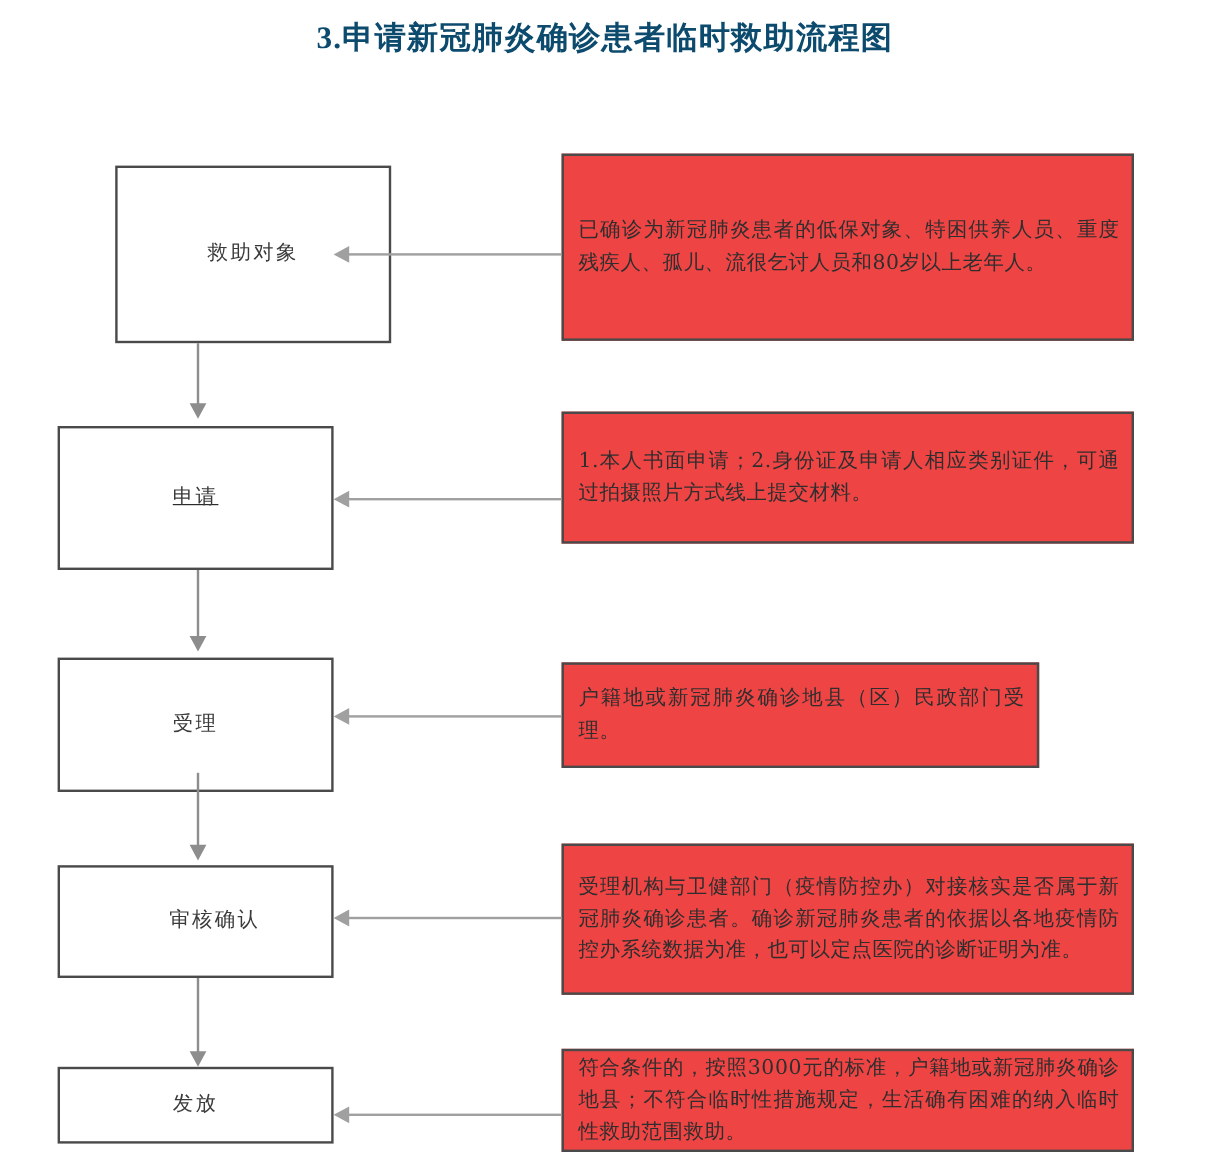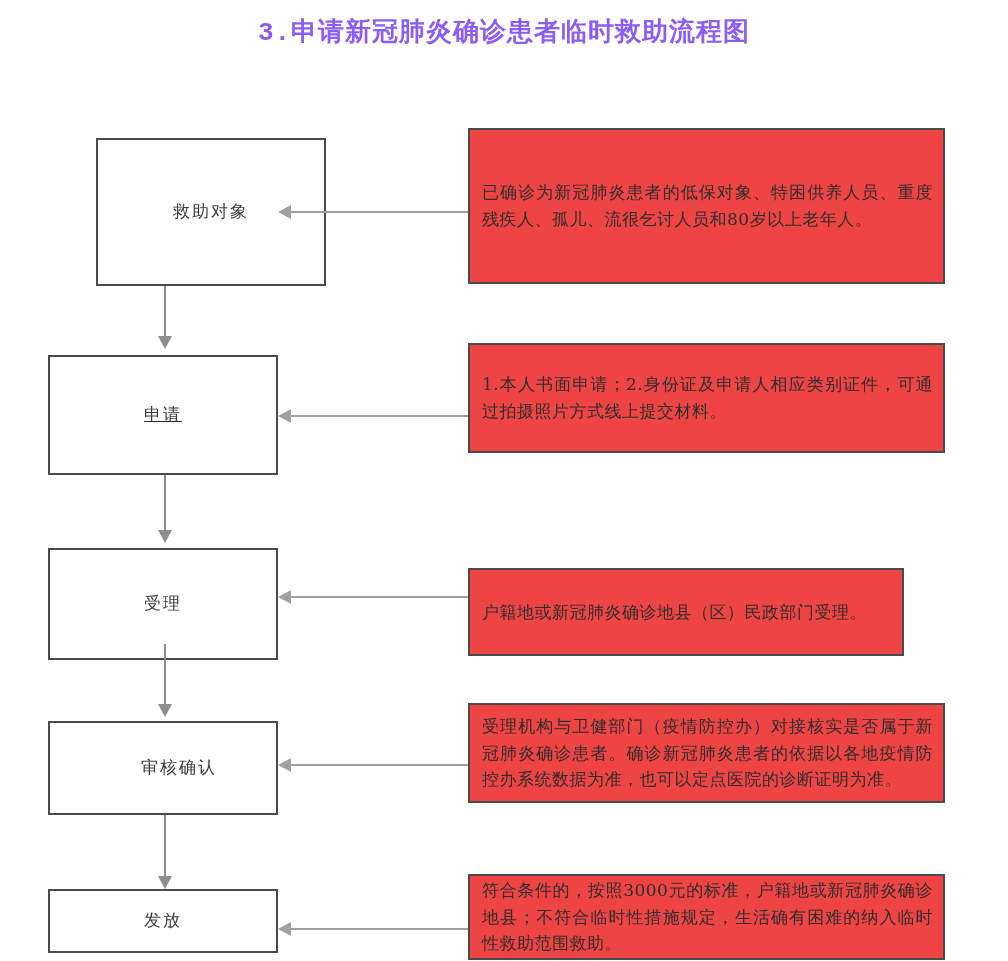--- a/index.html
+++ b/index.html
@@ -15,25 +15,25 @@
     color: #2b2b2b;
     overflow: hidden;
   }
 
   #chart-title {
     position: absolute;
     left: 0;
     top: 14px;
     width: 1008px;
     text-align: center;
-    font-family: Liberation Mono, monospace;
+    font-family: Liberation Serif, serif;
     font-size: 26px;
     font-weight: 600;
     letter-spacing: 1px;
-    color: #8b5cf6;
+    color: #0c4a6e;
     white-space: nowrap;
   }
 
   .node-box {
     position: absolute;
     box-sizing: border-box;
     border: 2px solid #4a4a4a;
     background: #ffffff;
     display: flex;
     align-items: center;
@@ -126,35 +126,35 @@
 <div class="h-connector" style="left:290px; top:415px; width:178px;"></div>
 <div class="h-arrowhead" style="left:278px; top:409px;"></div>
 
 <div class="v-connector" style="left:164px; top:475px; height:57px;"></div>
 <div class="v-arrowhead" style="left:158px; top:530px;"></div>
 
 <div class="node-box" style="left:48px; top:548px; width:230px; height:112px;">
   <span class="node-label">受理</span>
 </div>
 
-<div class="note-box" style="left:468px; top:552px; width:436px; height:88px;margin-top:16px;">
+<div class="note-box" style="left:468px; top:552px; width:398px; height:88px;">
   <span class="note-text">户籍地或新冠肺炎确诊地县（区）民政部门受理。</span>
 </div>
 
 <div class="h-connector" style="left:290px; top:596px; width:178px;"></div>
 <div class="h-arrowhead" style="left:278px; top:590px;"></div>
 
 <div class="v-connector" style="left:164px; top:644px; height:62px;"></div>
 <div class="v-arrowhead" style="left:158px; top:704px;"></div>
 
 <div class="node-box" style="left:48px; top:721px; width:230px; height:94px;padding-left:32px;">
   <span class="node-label">审核确认</span>
 </div>
 
-<div class="note-box" style="left:468px; top:703px; width:477px; height:100px;">
+<div class="note-box" style="left:468px; top:703px; width:477px; height:126px;">
   <span class="note-text">受理机构与卫健部门（疫情防控办）对接核实是否属于新冠肺炎确诊患者。确诊新冠肺炎患者的依据以各地疫情防控办系统数据为准，也可以定点医院的诊断证明为准。</span>
 </div>
 
 <div class="h-connector" style="left:290px; top:764px; width:178px;"></div>
 <div class="h-arrowhead" style="left:278px; top:758px;"></div>
 
 <div class="v-connector" style="left:164px; top:815px; height:63px;"></div>
 <div class="v-arrowhead" style="left:158px; top:876px;"></div>
 
 <div class="node-box" style="left:48px; top:889px; width:230px; height:64px;text-align:center;">

